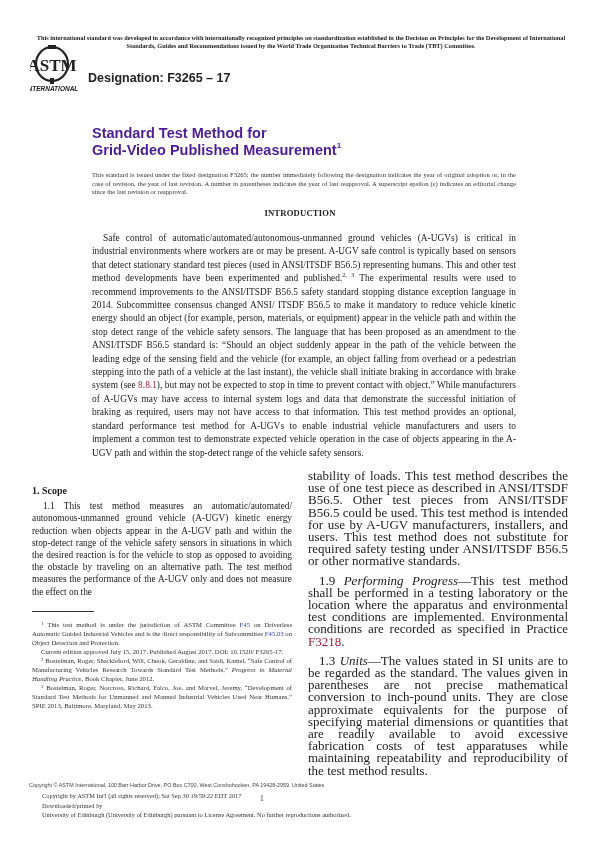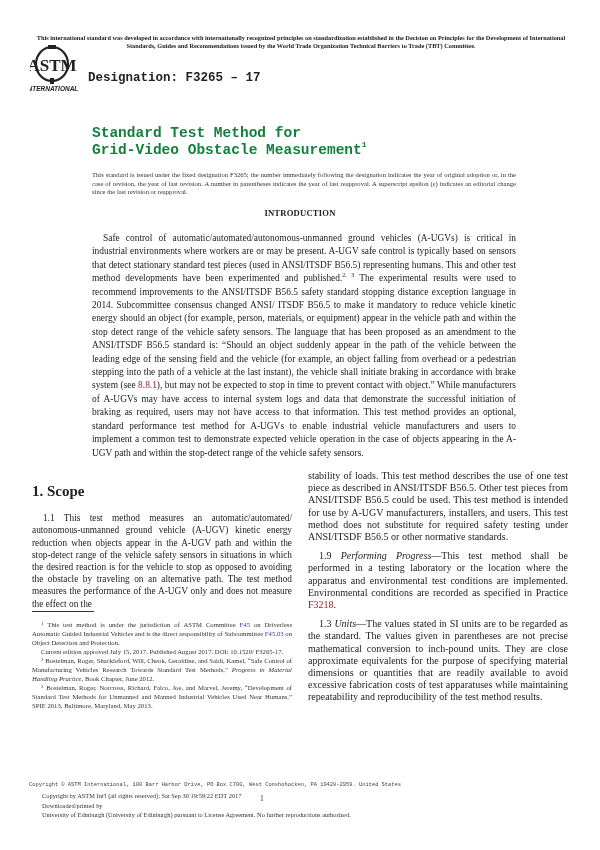--- a/index.html
+++ b/index.html
@@ -1,31 +1,31 @@
 <!DOCTYPE html>
 <html><head>
 <meta charset="utf-8">
 <style>
   html, body { margin: 0; padding: 0; background: #ffffff; }
   body { width: 600px; height: 850px; position: relative; overflow: hidden; color: #222; }
   .serif { font-family: "Liberation Serif", "DejaVu Serif", serif; }
-  .sans { font-family: Liberation Mono, monospace; }
+  .sans { font-family: Liberation Sans, sans-serif; }
 
   .tbt-notice {
     position: absolute; left: 28px; top: 34px; width: 546px;
     font-size: 6.3px; line-height: 8.2px; font-weight: bold; text-align: center; color: #222;
   }
   .logo {
     position: absolute; left: 30px; top: 44px; width: 50px; height: 48px;
   }
   .designation {
     position: absolute; left: 88px; top: 71px; font-size: 12.5px; font-weight: bold; color: #222;
   }
   .title {
-    position: absolute; left: 92px; top: 125px; font-size: 14.5px; font-weight: bold; line-height: 17px; color: #15803d;
+    position: absolute; left: 92px; top: 125px; font-size: 14.5px; font-weight: bold; line-height: 17px; color: #4c1d95;
   }
   .title sup { font-size: 8px; vertical-align: 7px; line-height: 0; }
   .issue-note {
     position: absolute; left: 92px; top: 171px; width: 424px;
     font-size: 6.6px; line-height: 8.5px; text-align: justify; color: #333;
   }
   .intro-heading {
     position: absolute; left: 0; top: 208px; width: 600px; text-align: center;
     font-size: 8.6px; font-weight: bold; letter-spacing: 0.2px; color: #222;
   }
@@ -34,23 +34,23 @@
     font-size: 9.4px; line-height: 13.4px; text-align: justify; color: #222;
     text-indent: 11px;
   }
   a.ref { color: #9b1c2e; text-decoration: none; }
   a.ref-blue { color: #2a3a9a; text-decoration: none; }
 
   .col-left {
     position: absolute; left: 32px; top: 485px; width: 260px; font-size: 9.3px; line-height: 12.2px; text-align: justify; color: #222;
   }
   .col-right {
-    position: absolute; left: 308px; top: 470px; width: 260px; font-size: 10px; line-height: 12.2px; text-align: justify; color: #222;
+    position: absolute; left: 308px; top: 470px; width: 260px; font-size: 13px; line-height: 12.2px; text-align: justify; color: #222;
   }
-  .section-heading { font-weight: bold; font-size: 15px; margin: 0 0 15px 0; }
+  .section-heading { font-weight: bold; font-size: 10px; margin: 0 0 3px 0; }
   p { margin: 0; }
   .para { text-indent: 11px; }
   .gap { margin-top: 7px; }
   .fn-rule {
     position: absolute; left: 32px; top: 611px; width: 62px; height: 0; border-top: 1px solid #333;
   }
   .footnotes {
     position: absolute; left: 32px; top: 611px; width: 260px;
     font-size: 6.7px; line-height: 9px; text-align: justify; color: #333;
   }
@@ -78,21 +78,21 @@
     <rect x="18" y="1" width="8" height="4" fill="#222"></rect>
     <rect x="20" y="34" width="4" height="6" fill="#222"></rect>
     <text x="22" y="47" text-anchor="middle" font-family="Liberation Sans, sans-serif" font-weight="bold" font-style="italic" font-size="6.5" fill="#222">INTERNATIONAL</text>
   </svg>
 </div>
 
 <div class="designation sans">Designation: F3265 – 17</div>
 
 <div class="title sans">
   <div>Standard Test Method for</div>
-  <div><span>Grid-Video Obstacle Measurement</span><sup>1</sup></div>
+  <div><span>Grid-Video Published Measurement</span><sup>1</sup></div>
 </div>
 
 <div class="issue-note serif">This standard is issued under the fixed designation F3265; the number immediately following the designation indicates the year of original adoption or, in the case of revision, the year of last revision. A number in parentheses indicates the year of last reapproval. A superscript epsilon (ε) indicates an editorial change since the last revision or reapproval.</div>
 
 <div class="intro-heading serif">INTRODUCTION</div>
 
 <div class="intro-body serif"><span>Safe control of automatic/automated/autonomous-unmanned ground vehicles (A-UGVs) is critical in industrial environments where workers are or may be present. A-UGV safe control is typically based on sensors that detect stationary standard test pieces (used in ANSI/ITSDF B56.5) representing humans. This and other test method developments have been experimented and published.</span><sup style="font-size:6px; vertical-align:4px; line-height:0;">2, 3</sup><span> The experimental results were used to recommend improvements to the ANSI/ITSDF B56.5 safety standard stopping distance exception language in 2014. Subcommittee consensus changed ANSI/ ITSDF B56.5 to make it mandatory to reduce vehicle kinetic energy should an object (for example, person, materials, or equipment) appear in the vehicle path and within the stop detect range of the vehicle safety sensors. The language that has been proposed as an amendment to the ANSI/ITSDF B56.5 standard is: “Should an object suddenly appear in the path of the vehicle between the leading edge of the sensing field and the vehicle (for example, an object falling from overhead or a pedestrian stepping into the path of a vehicle at the last instant), the vehicle shall initiate braking in accordance with brake system (see </span><a class="ref">8.8.1</a><span>), but may not be expected to stop in time to prevent contact with object.” While manufacturers of A-UGVs may have access to internal system logs and data that demonstrate the successful initiation of braking as required, users may not have access to that information. This test method provides an optional, standard performance test method for A-UGVs to enable industrial vehicle manufacturers and users to implement a common test to demonstrate expected vehicle operation in the case of objects appearing in the A-UGV path and within the stop-detect range of the vehicle safety sensors.</span></div>
 
 <div class="col-left serif">
   <p class="section-heading">1. Scope</p>

